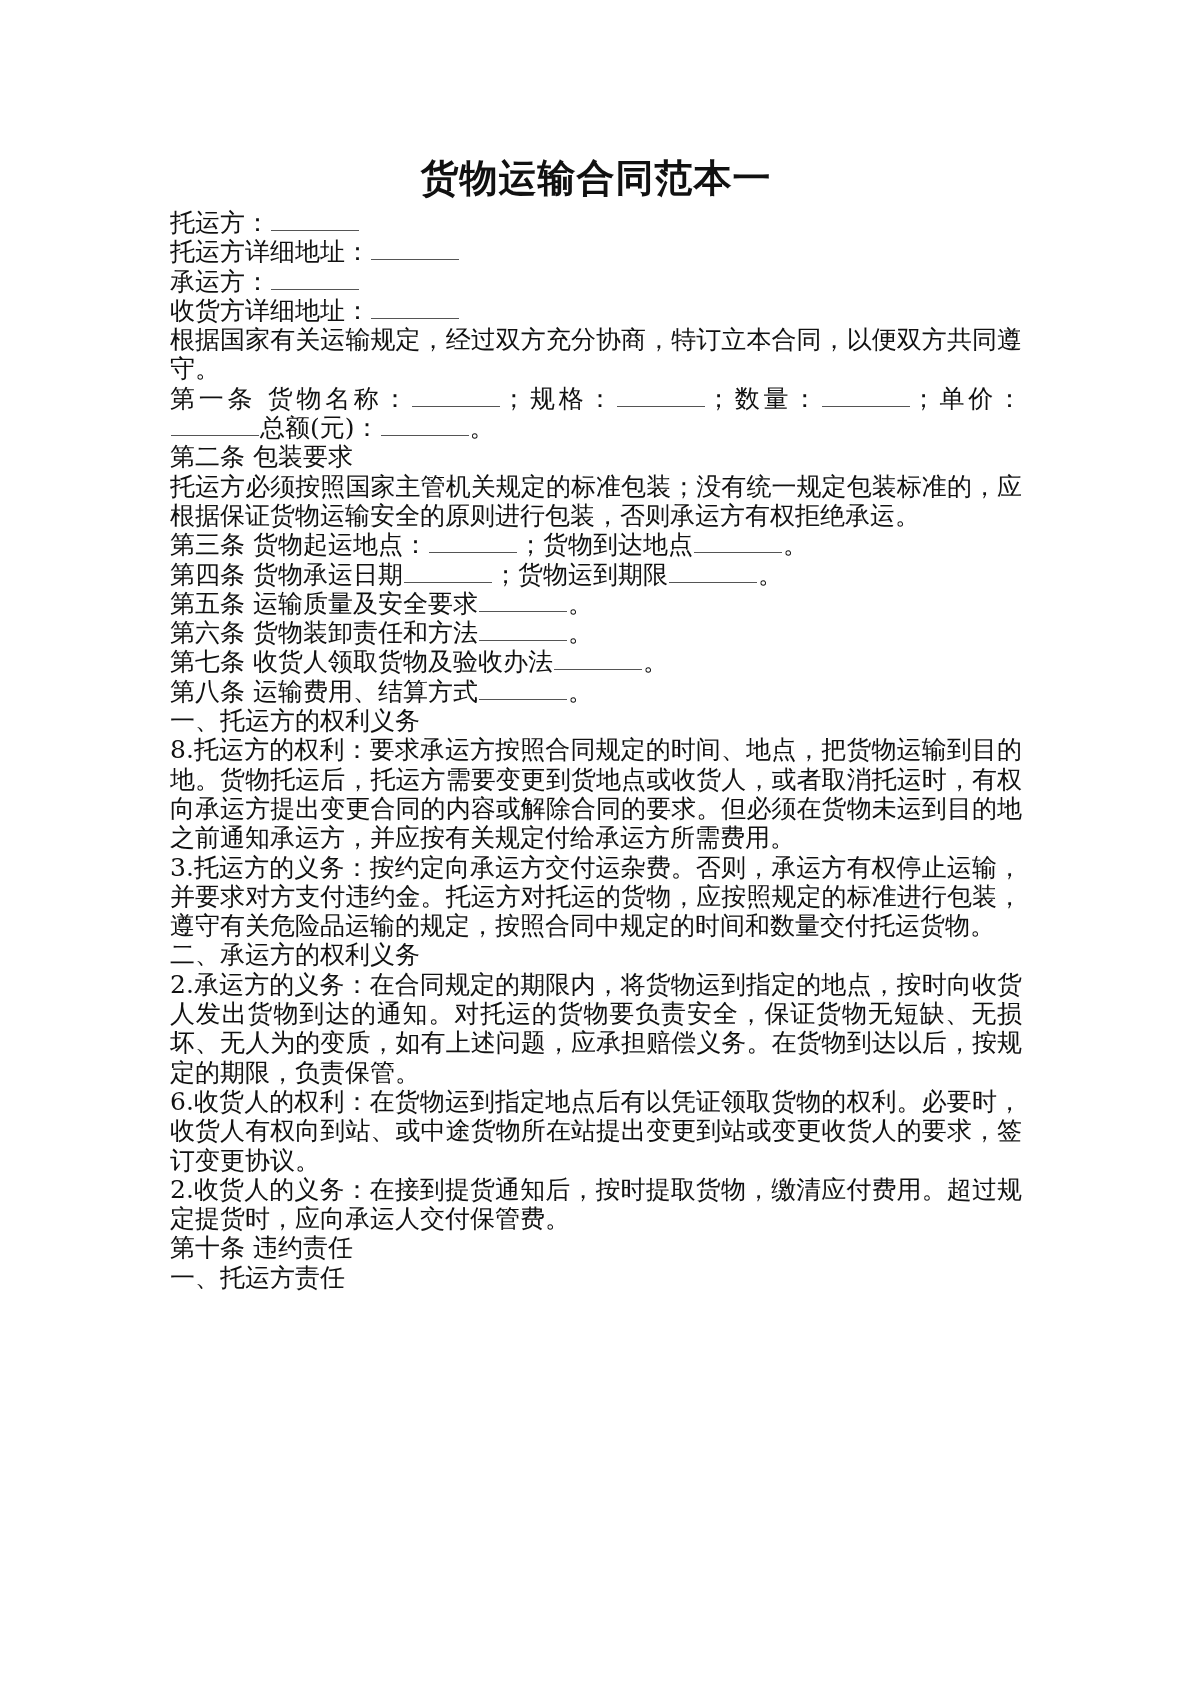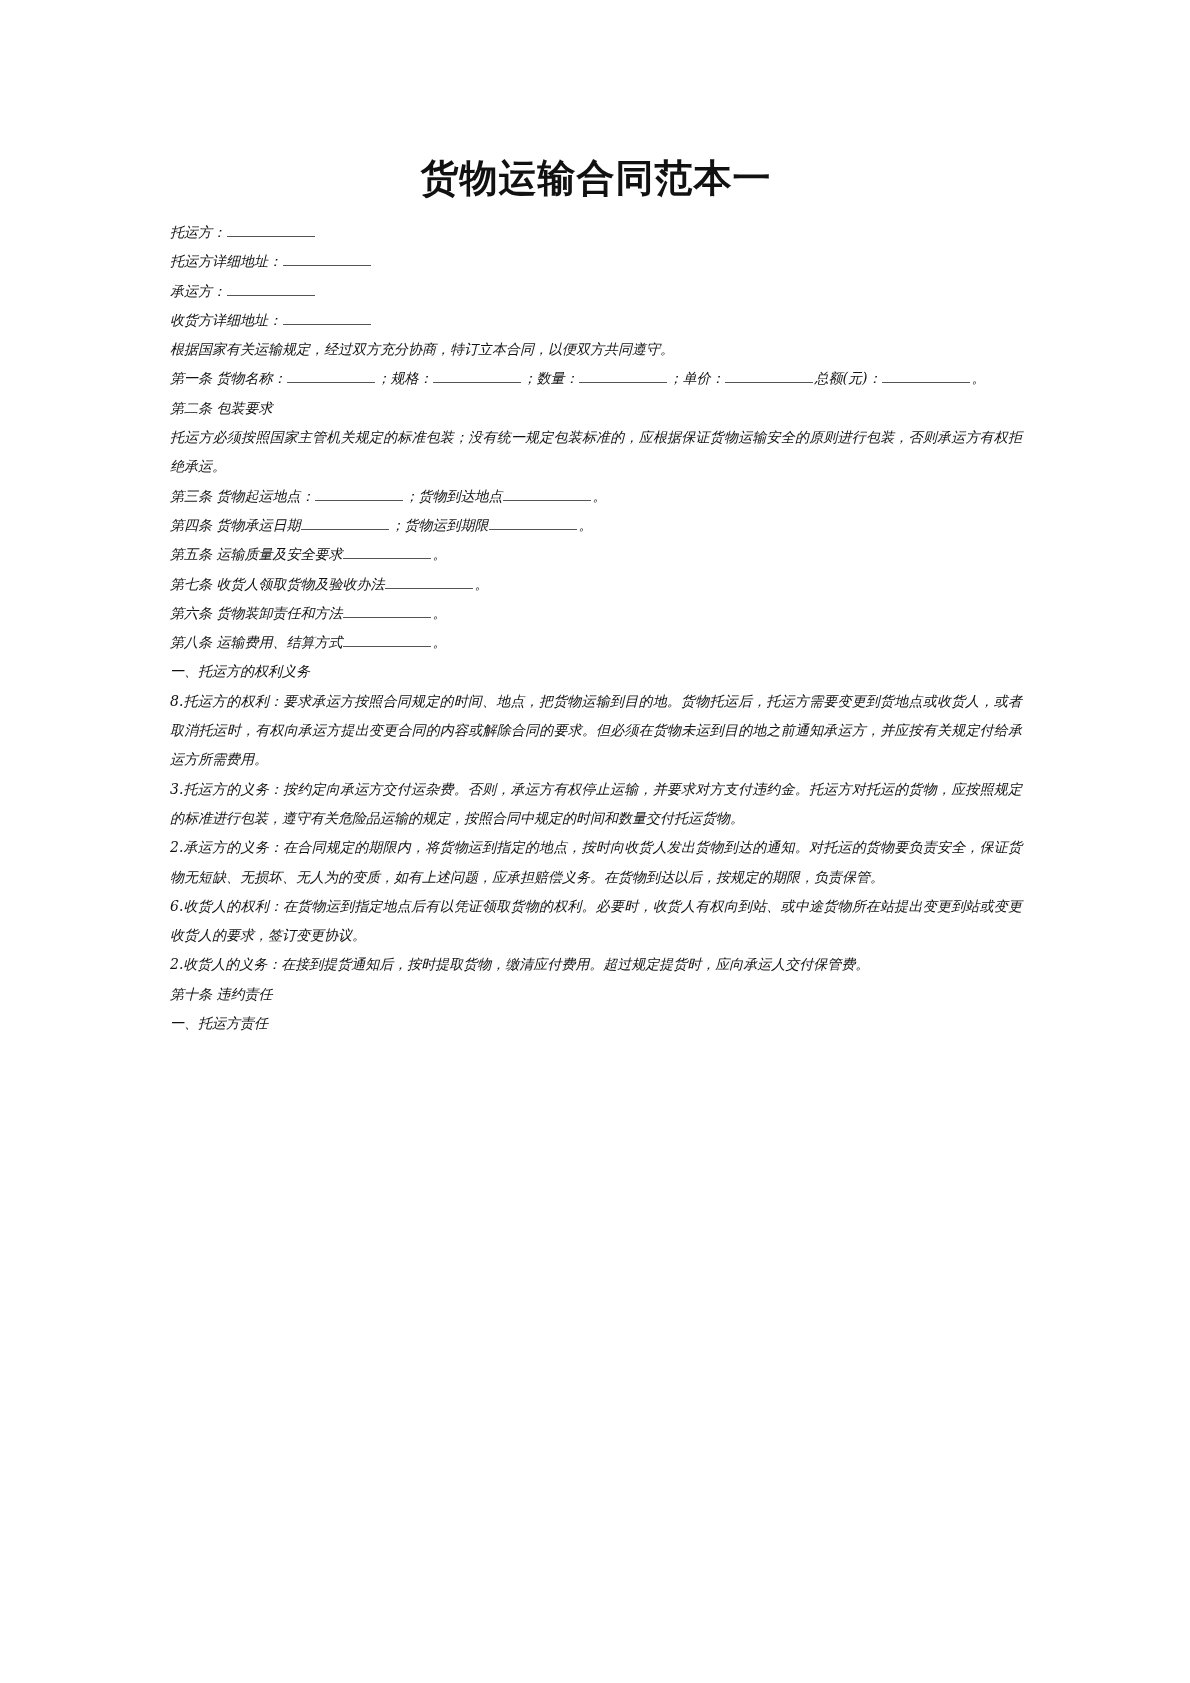--- a/index.html
+++ b/index.html
@@ -5,25 +5,25 @@
   html, body { margin: 0; padding: 0; background: #ffffff; }
   body { width: 1190px; height: 1683px; position: relative; overflow: hidden; }
   .page {
     position: absolute; left: 170px; top: 150px; width: 852px;
     color: #111111;
     font-family: "DejaVu Serif", "Liberation Serif", serif;
   }
   .title {
     text-align: center; font-size: 38px; font-weight: bold;
     font-family: "DejaVu Sans", "Liberation Sans", sans-serif;
-    height: 56px; line-height: 56px; margin: 0 0 12px 0; letter-spacing: 1px;
+    height: 56px; line-height: 56px; margin: 0 0 2px 0; letter-spacing: 1px;
   }
   .line {
-    font-size: 14px; line-height: 29.3px; margin: 0;
-    text-align: justify; white-space: normal; word-break: break-all; font-style: italic;
+    font-size: 25px; line-height: 29.3px; margin: 0;
+    text-align: justify; white-space: normal; word-break: break-all;
   }
   .blank {
     display: inline-block; width: 88px; border-bottom: 1px solid #555;
     height: 18px; vertical-align: baseline; margin: 0 1px;
   }
 </style>
 </head>
 <body>
 
 <div class="page">
@@ -37,26 +37,27 @@
   <p class="line">根据国家有关运输规定，经过双方充分协商，特订立本合同，以便双方共同遵守。</p>
 
   <p class="line"><span>第一条 货物名称：</span><span class="blank"></span><span>；规格：</span><span class="blank"></span><span>；数量：</span><span class="blank"></span><span>；单价：</span><span class="blank"></span><span>总额(元)：</span><span class="blank"></span><span>。</span></p>
 
   <p class="line">第二条 包装要求</p>
   <p class="line">托运方必须按照国家主管机关规定的标准包装；没有统一规定包装标准的，应根据保证货物运输安全的原则进行包装，否则承运方有权拒绝承运。</p>
 
   <p class="line"><span>第三条 货物起运地点：</span><span class="blank"></span><span>；货物到达地点</span><span class="blank"></span><span>。</span></p>
   <p class="line"><span>第四条 货物承运日期</span><span class="blank"></span><span>；货物运到期限</span><span class="blank"></span><span>。</span></p>
   <p class="line"><span>第五条 运输质量及安全要求</span><span class="blank"></span><span>。</span></p>
+  <p class="line"><span>第六条 货物装卸责任和方法</span><span class="blank"></span><span>。</span></p>
   <p class="line"><span>第七条 收货人领取货物及验收办法</span><span class="blank"></span><span>。</span></p>
-  <p class="line"><span>第六条 货物装卸责任和方法</span><span class="blank"></span><span>。</span></p>
   <p class="line"><span>第八条 运输费用、结算方式</span><span class="blank"></span><span>。</span></p>
 
   <p class="line">一、托运方的权利义务</p>
   <p class="line">8.托运方的权利：要求承运方按照合同规定的时间、地点，把货物运输到目的地。货物托运后，托运方需要变更到货地点或收货人，或者取消托运时，有权向承运方提出变更合同的内容或解除合同的要求。但必须在货物未运到目的地之前通知承运方，并应按有关规定付给承运方所需费用。</p>
   <p class="line">3.托运方的义务：按约定向承运方交付运杂费。否则，承运方有权停止运输，并要求对方支付违约金。托运方对托运的货物，应按照规定的标准进行包装，遵守有关危险品运输的规定，按照合同中规定的时间和数量交付托运货物。</p>
+  <p class="line">二、承运方的权利义务</p>
   <p class="line">2.承运方的义务：在合同规定的期限内，将货物运到指定的地点，按时向收货人发出货物到达的通知。对托运的货物要负责安全，保证货物无短缺、无损坏、无人为的变质，如有上述问题，应承担赔偿义务。在货物到达以后，按规定的期限，负责保管。</p>
   <p class="line">6.收货人的权利：在货物运到指定地点后有以凭证领取货物的权利。必要时，收货人有权向到站、或中途货物所在站提出变更到站或变更收货人的要求，签订变更协议。</p>
   <p class="line">2.收货人的义务：在接到提货通知后，按时提取货物，缴清应付费用。超过规定提货时，应向承运人交付保管费。</p>
 
   <p class="line">第十条 违约责任</p>
   <p class="line">一、托运方责任</p>
 </div>
 
 </body></html>

